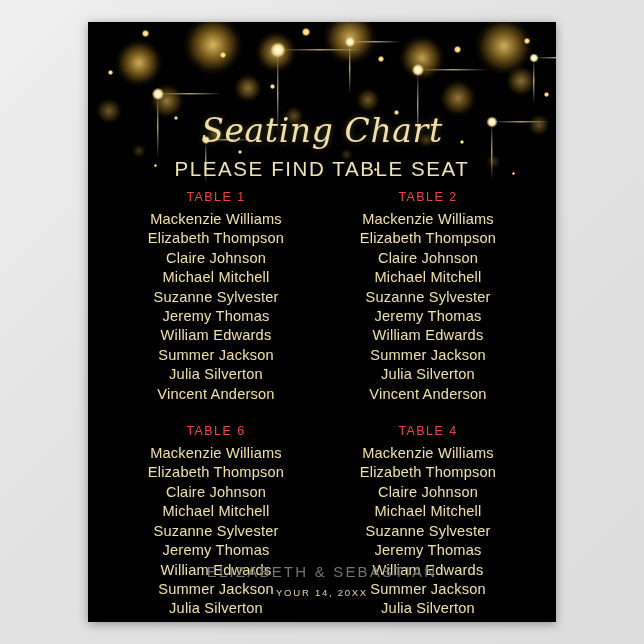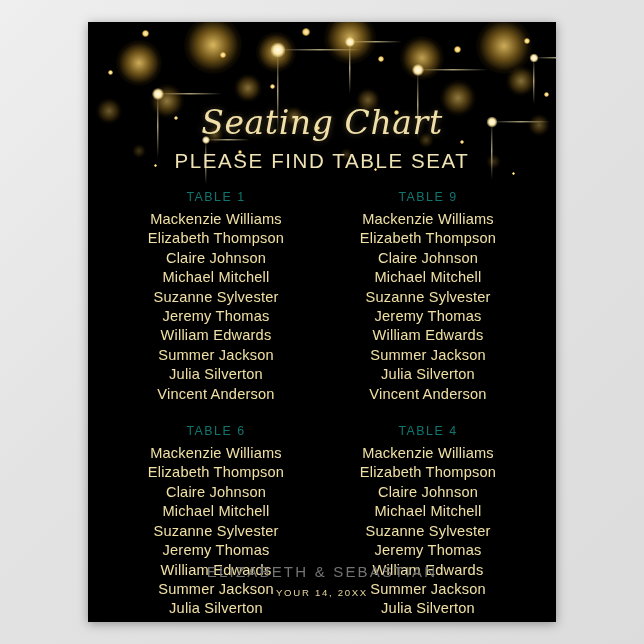--- a/index.html
+++ b/index.html
@@ -66,21 +66,21 @@
   .spark .core {
     position: absolute; left: 50%; top: 50%; transform: translate(-50%,-50%);
     border-radius: 50%;
     background: radial-gradient(circle, #fffdf2 0%, #ffe9a8 40%, rgba(240,190,80,0) 75%);
   }
 
   
   .title-wrap {
     position: absolute;
     left: 0;
-    top: 84px;
+    top: 92px;
     width: 100%;
     text-align: center;
   }
   #script-title {
     font-family: "DejaVu Serif", serif;
     font-style: italic;
     font-size: 33px;
     color: #f0dfa8;
     letter-spacing: 0.6px;
     line-height: 1;
@@ -107,21 +107,21 @@
     row-gap: 20px;
     column-gap: 12px;
   }
   .table-block {
     text-align: center;
   }
   .table-name {
     font-family: "Liberation Sans", sans-serif;
     font-size: 12.4px;
     letter-spacing: 1.5px;
-    color: #0f766e;
+    color: #ef4444;
     margin-bottom: 6px;
   }
   .guest {
     font-family: "Liberation Sans", sans-serif;
     font-size: 14.6px;
     line-height: 19.4px;
     color: #f0e0a4;
     letter-spacing: 0.2px;
     white-space: nowrap;
   }
@@ -247,21 +247,21 @@
         <div class="guest">Michael Mitchell</div>
         <div class="guest">Suzanne Sylvester</div>
         <div class="guest">Jeremy Thomas</div>
         <div class="guest">William Edwards</div>
         <div class="guest">Summer Jackson</div>
         <div class="guest">Julia Silverton</div>
         <div class="guest">Vincent Anderson</div>
       </div>
 
       <div class="table-block">
-        <div class="table-name">TABLE 9</div>
+        <div class="table-name">TABLE 2</div>
         <div class="guest">Mackenzie Williams</div>
         <div class="guest">Elizabeth Thompson</div>
         <div class="guest">Claire Johnson</div>
         <div class="guest">Michael Mitchell</div>
         <div class="guest">Suzanne Sylvester</div>
         <div class="guest">Jeremy Thomas</div>
         <div class="guest">William Edwards</div>
         <div class="guest">Summer Jackson</div>
         <div class="guest">Julia Silverton</div>
         <div class="guest">Vincent Anderson</div>

